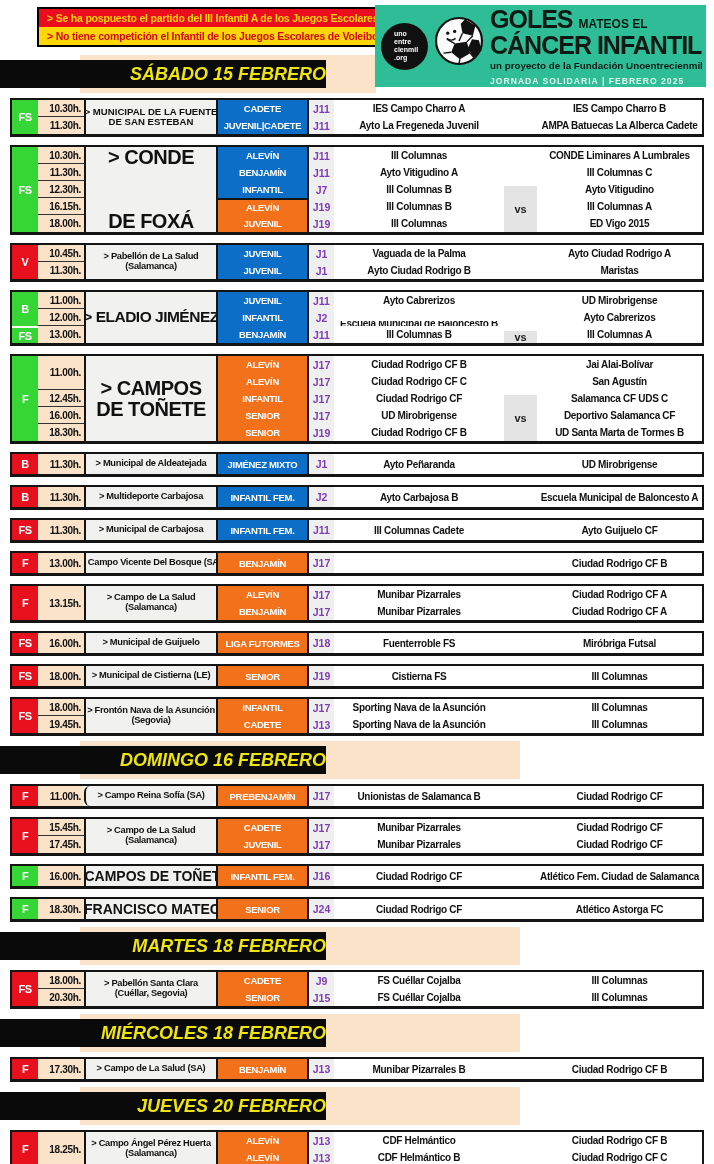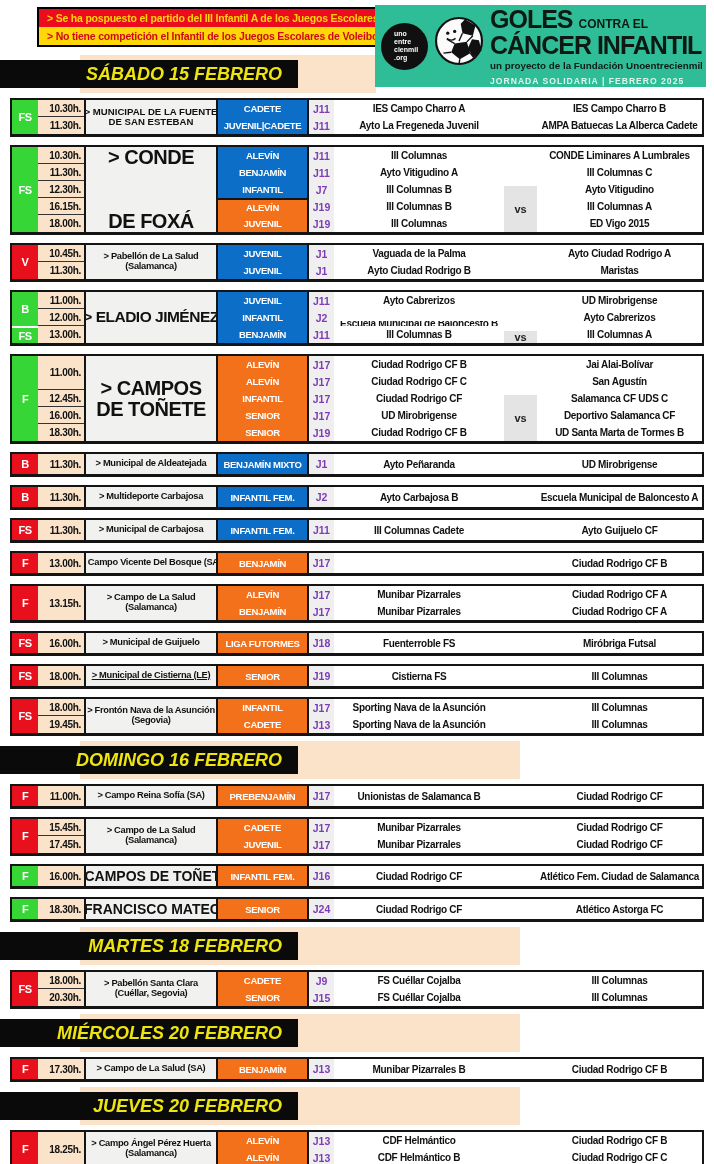--- a/index.html
+++ b/index.html
@@ -22,22 +22,22 @@
   .t-main{font-size:25px;font-weight:900;color:#0d1913;letter-spacing:-1px;}
   .t-side{font-size:12px;font-weight:900;color:#0d1913;margin-left:6px;letter-spacing:0;}
   .t-second{font-size:25px;font-weight:900;color:#0d1913;letter-spacing:-1px;margin-top:1px;white-space:nowrap;}
   .t-sub{font-size:9.8px;font-weight:700;color:#0e1c16;margin-top:3px;white-space:nowrap;}
   .t-tag{font-size:8.6px;font-weight:700;color:#dff6ed;margin-top:6px;letter-spacing:1px;white-space:nowrap;}
   
   .day-header{position:relative;height:32px;margin:4px 0 8px 0;}
   .section:first-of-type .day-header{margin-top:-30px;z-index:2;}
   .band{position:absolute;left:80px;top:-3px;height:38px;width:440px;background:var(--peach);}
   .section:first-of-type .band{width:296px;}
-  .bar{position:absolute;left:0;top:2px;height:28px;width:298px;background:#0a0a0a;
-       display:flex;align-items:center;justify-content:flex-end;padding-right:16px;box-sizing:border-box;}
+  .bar{position:absolute;left:0;top:2px;height:28px;width:326px;background:#0a0a0a;
+       display:flex;align-items:center;justify-content:flex-end;box-sizing:border-box;}
   .bar span{color:var(--day-yellow);font-size:18px;font-weight:900;font-style:italic;letter-spacing:0;white-space:nowrap;}
   
   .group{display:grid;grid-template-columns:26px 46px 132px 93px 25px 170px 33px 1fr;
          margin:0 10px 8px 10px;border:2px solid #141414;border-bottom-width:3px;background:#fff;}
   .cell{display:flex;align-items:center;justify-content:center;overflow:hidden;white-space:nowrap;}
   .badge{color:#fff;font-weight:800;font-size:11px;letter-spacing:-0.5px;}
   .badge.green{background:var(--green);}
   .badge.red{background:var(--red);}
   .badge + .badge{border-top:2px solid #fff;}
   .time{background:var(--peach);font-size:10px;font-weight:800;justify-content:flex-end;
@@ -83,21 +83,21 @@
           <polygon points="25,33 39,31 43,44 31,51 21,43" fill="#111"></polygon>
           <path d="M34 21 L30 30 M46 24 L39 31 M43 44 L47 49 M31 51 L30 56 M21 43 L12 44 M25 33 L16 28" stroke="#111" stroke-width="1.6" fill="none"></path>
           <circle cx="17" cy="21" r="1.9" fill="#111"></circle>
           <circle cx="25" cy="19" r="1.9" fill="#111"></circle>
           <path d="M16 27 q5 4 10 0" stroke="#111" stroke-width="1.6" fill="none"></path>
         </svg>
       </div>
       <div class="brand-right">
         <div class="t-row">
           <span class="t-main">GOLES</span>
-          <span class="t-side">CONTRA EL</span>
+          <span class="t-side">MATEOS EL</span>
         </div>
         <span class="t-second">CÁNCER INFANTIL</span>
         <span class="t-sub">un proyecto de la Fundación Unoentrecienmil</span>
         <span class="t-tag">JORNADA SOLIDARIA  |  FEBRERO 2025</span>
       </div>
     </div>
   </div>
   <div id="schedule">
       <div class="section">
         <div class="day-header">
@@ -229,21 +229,21 @@
           <div class="cell team" style="grid-area: 5 / 6;">Ciudad Rodrigo CF B</div>
           <div class="cell team" style="grid-area: 5 / 8;">UD Santa Marta de Tormes B</div>
           <div class="cell vs" style="grid-area: 1 / 7 / span 5;">vs</div>
         </div>
         <div class="group" style="grid-auto-rows: 20px;">
           <div class="cell badge red" style="grid-area: 1 / 1 / span 1;">B</div>
           <div class="cell time" style="grid-area: 1 / 2 / span 1;">11.30h.</div>
           <div class="cell venue sm" style="grid-area: 1 / 3 / span 1;">
             <div>&gt; Municipal de Aldeatejada</div>
           </div>
-          <div class="cell cat blue" style="grid-area: 1 / 4;">BENJAMÍN MIXTO</div>
+          <div class="cell cat blue" style="grid-area: 1 / 4;">JIMÉNEZ MIXTO</div>
           <div class="cell jor" style="grid-area: 1 / 5;">J1</div>
           <div class="cell team" style="grid-area: 1 / 6;">Ayto Peñaranda</div>
           <div class="cell team" style="grid-area: 1 / 8;">UD Mirobrigense</div>
           <div class="cell vs" style="grid-area: 1 / 7 / span 1;">vs</div>
         </div>
         <div class="group" style="grid-auto-rows: 20px;">
           <div class="cell badge red" style="grid-area: 1 / 1 / span 1;">B</div>
           <div class="cell time" style="grid-area: 1 / 2 / span 1;">11.30h.</div>
           <div class="cell venue sm" style="grid-area: 1 / 3 / span 1;">
             <div>&gt; Multideporte Carbajosa</div>
@@ -302,21 +302,21 @@
           </div>
           <div class="cell cat orange" style="grid-area: 1 / 4;">LIGA FUTORMES</div>
           <div class="cell jor" style="grid-area: 1 / 5;">J18</div>
           <div class="cell team" style="grid-area: 1 / 6;">Fuenterroble FS</div>
           <div class="cell team" style="grid-area: 1 / 8;">Miróbriga Futsal</div>
           <div class="cell vs" style="grid-area: 1 / 7 / span 1;">vs</div>
         </div>
         <div class="group" style="grid-auto-rows: 20px;">
           <div class="cell badge red" style="grid-area: 1 / 1 / span 1;">FS</div>
           <div class="cell time" style="grid-area: 1 / 2 / span 1;">18.00h.</div>
-          <div class="cell venue sm" style="grid-area: 1 / 3 / span 1; text-decoration: underline;">
+          <div class="cell venue sm" style="grid-area: 1 / 3 / span 1;">
             <div>&gt; Municipal de Cistierna (LE)</div>
           </div>
           <div class="cell cat orange" style="grid-area: 1 / 4;">SENIOR</div>
           <div class="cell jor" style="grid-area: 1 / 5;">J19</div>
           <div class="cell team" style="grid-area: 1 / 6;">Cistierna FS</div>
           <div class="cell team" style="grid-area: 1 / 8;">III Columnas</div>
           <div class="cell vs" style="grid-area: 1 / 7 / span 1;">vs</div>
         </div>
         <div class="group" style="grid-auto-rows: 17px;">
           <div class="cell badge red" style="grid-area: 1 / 1 / span 2;">FS</div>
@@ -340,21 +340,21 @@
       <div class="section">
         <div class="day-header">
           <div class="band"></div>
           <div class="bar">
             <span>DOMINGO 16 FEBRERO</span>
           </div>
         </div>
         <div class="group" style="grid-auto-rows: 20px;">
           <div class="cell badge red" style="grid-area: 1 / 1 / span 1;">F</div>
           <div class="cell time" style="grid-area: 1 / 2 / span 1;">11.00h.</div>
-          <div class="cell venue sm" style="grid-area: 1 / 3 / span 1;">
+          <div class="cell venue sm" style="grid-area: 1 / 3 / span 1; border-radius: 6px;">
             <div>&gt; Campo Reina Sofía (SA)</div>
           </div>
           <div class="cell cat orange" style="grid-area: 1 / 4;">PREBENJAMÍN</div>
           <div class="cell jor" style="grid-area: 1 / 5;">J17</div>
           <div class="cell team" style="grid-area: 1 / 6;">Unionistas de Salamanca B</div>
           <div class="cell team" style="grid-area: 1 / 8;">Ciudad Rodrigo CF</div>
           <div class="cell vs" style="grid-area: 1 / 7 / span 1;">vs</div>
         </div>
         <div class="group" style="grid-auto-rows: 17px;">
           <div class="cell badge red" style="grid-area: 1 / 1 / span 2;">F</div>
@@ -422,21 +422,21 @@
           <div class="cell jor" style="grid-area: 2 / 5;">J15</div>
           <div class="cell team" style="grid-area: 2 / 6;">FS Cuéllar Cojalba</div>
           <div class="cell team" style="grid-area: 2 / 8;">III Columnas</div>
           <div class="cell vs" style="grid-area: 1 / 7 / span 2;">vs</div>
         </div>
       </div>
       <div class="section">
         <div class="day-header">
           <div class="band"></div>
           <div class="bar">
-            <span>MIÉRCOLES 20 FEBRERO</span>
+            <span>MIÉRCOLES 18 FEBRERO</span>
           </div>
         </div>
         <div class="group" style="grid-auto-rows: 20px;">
           <div class="cell badge red" style="grid-area: 1 / 1 / span 1;">F</div>
           <div class="cell time" style="grid-area: 1 / 2 / span 1;">17.30h.</div>
           <div class="cell venue sm" style="grid-area: 1 / 3 / span 1; text-align: right;">
             <div>&gt; Campo de La Salud (SA)</div>
           </div>
           <div class="cell cat orange" style="grid-area: 1 / 4;">BENJAMÍN</div>
           <div class="cell jor" style="grid-area: 1 / 5;">J13</div>

